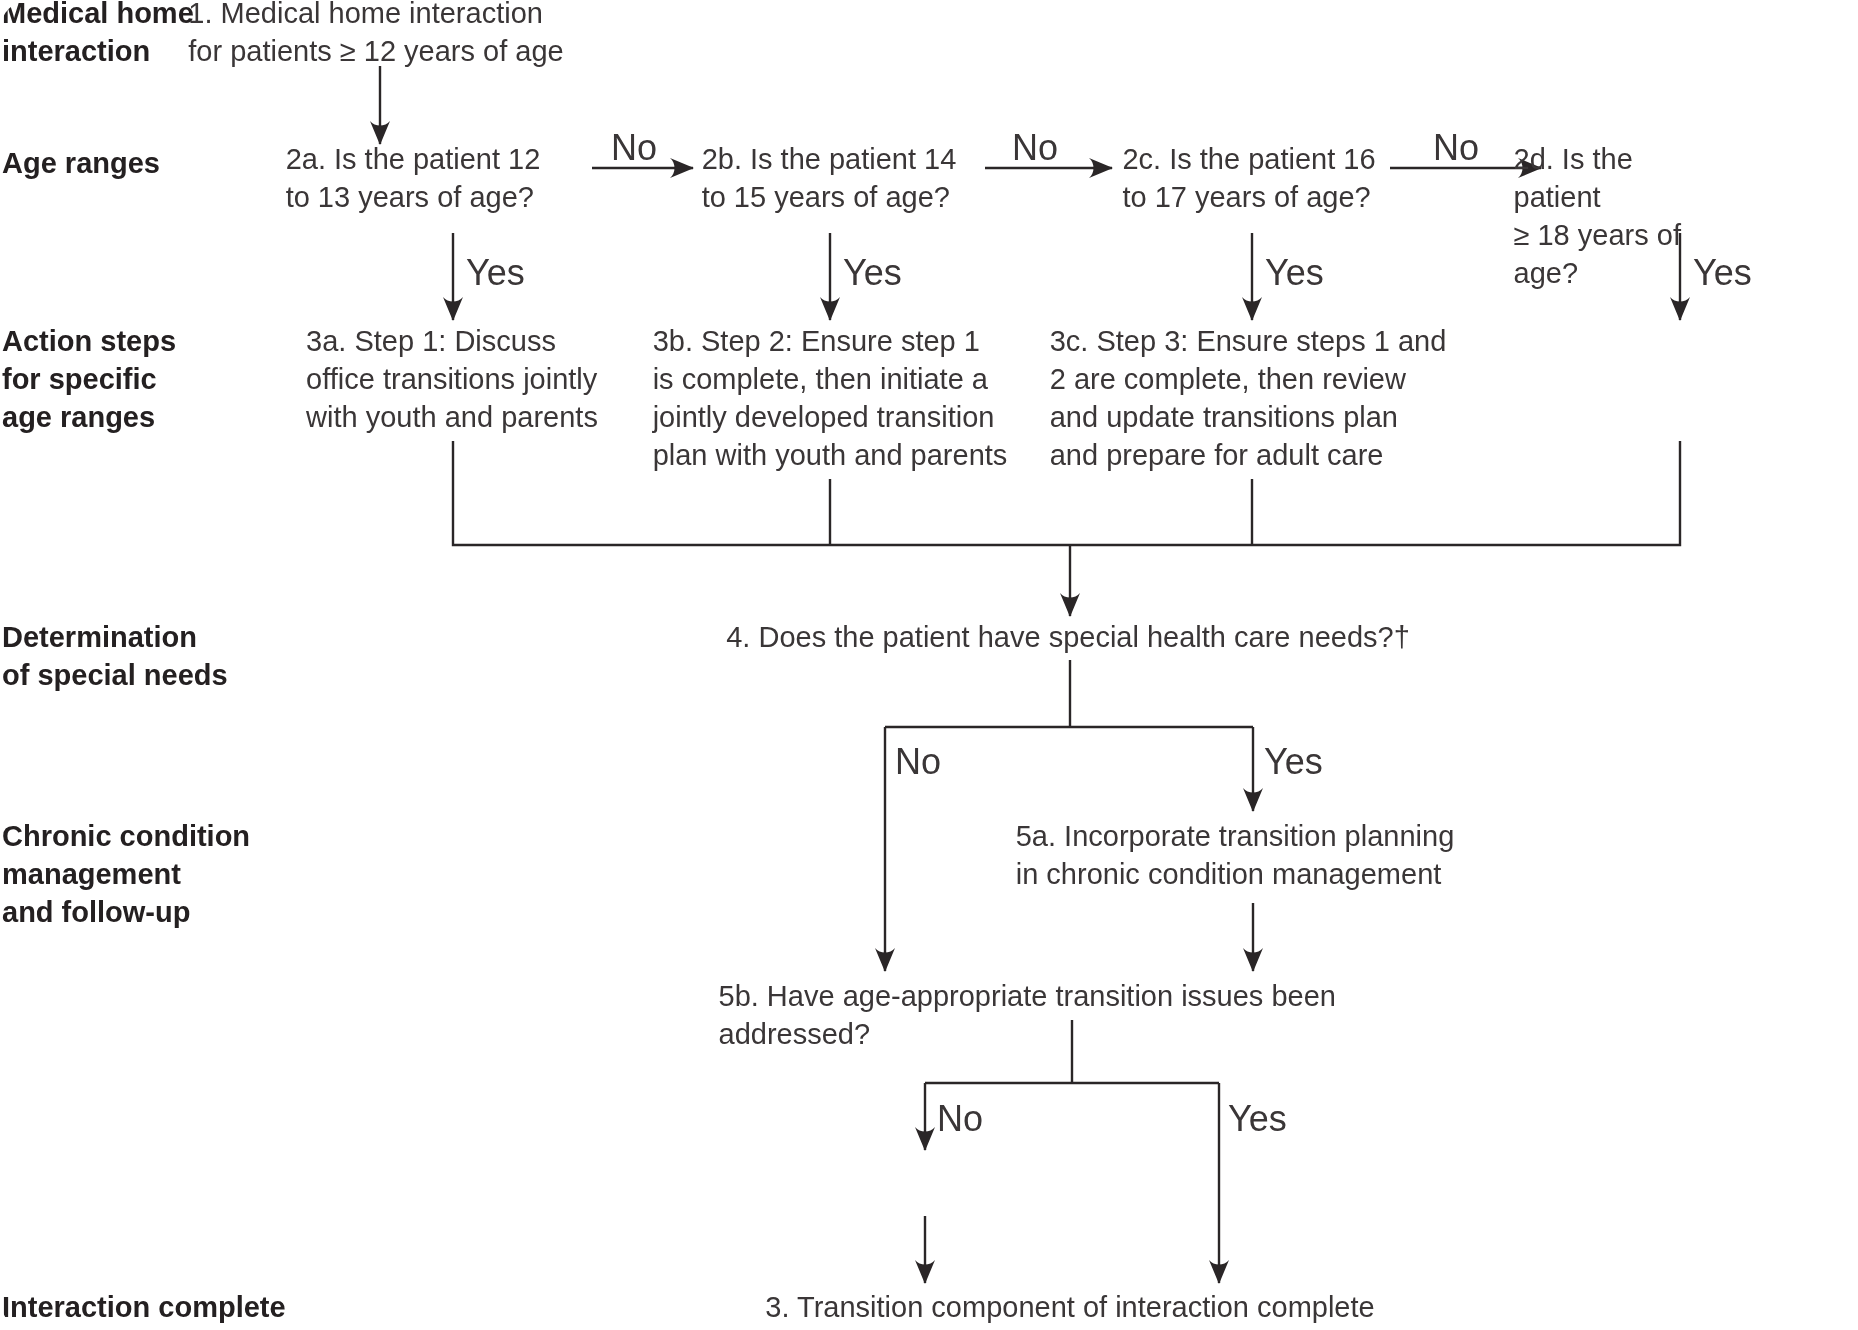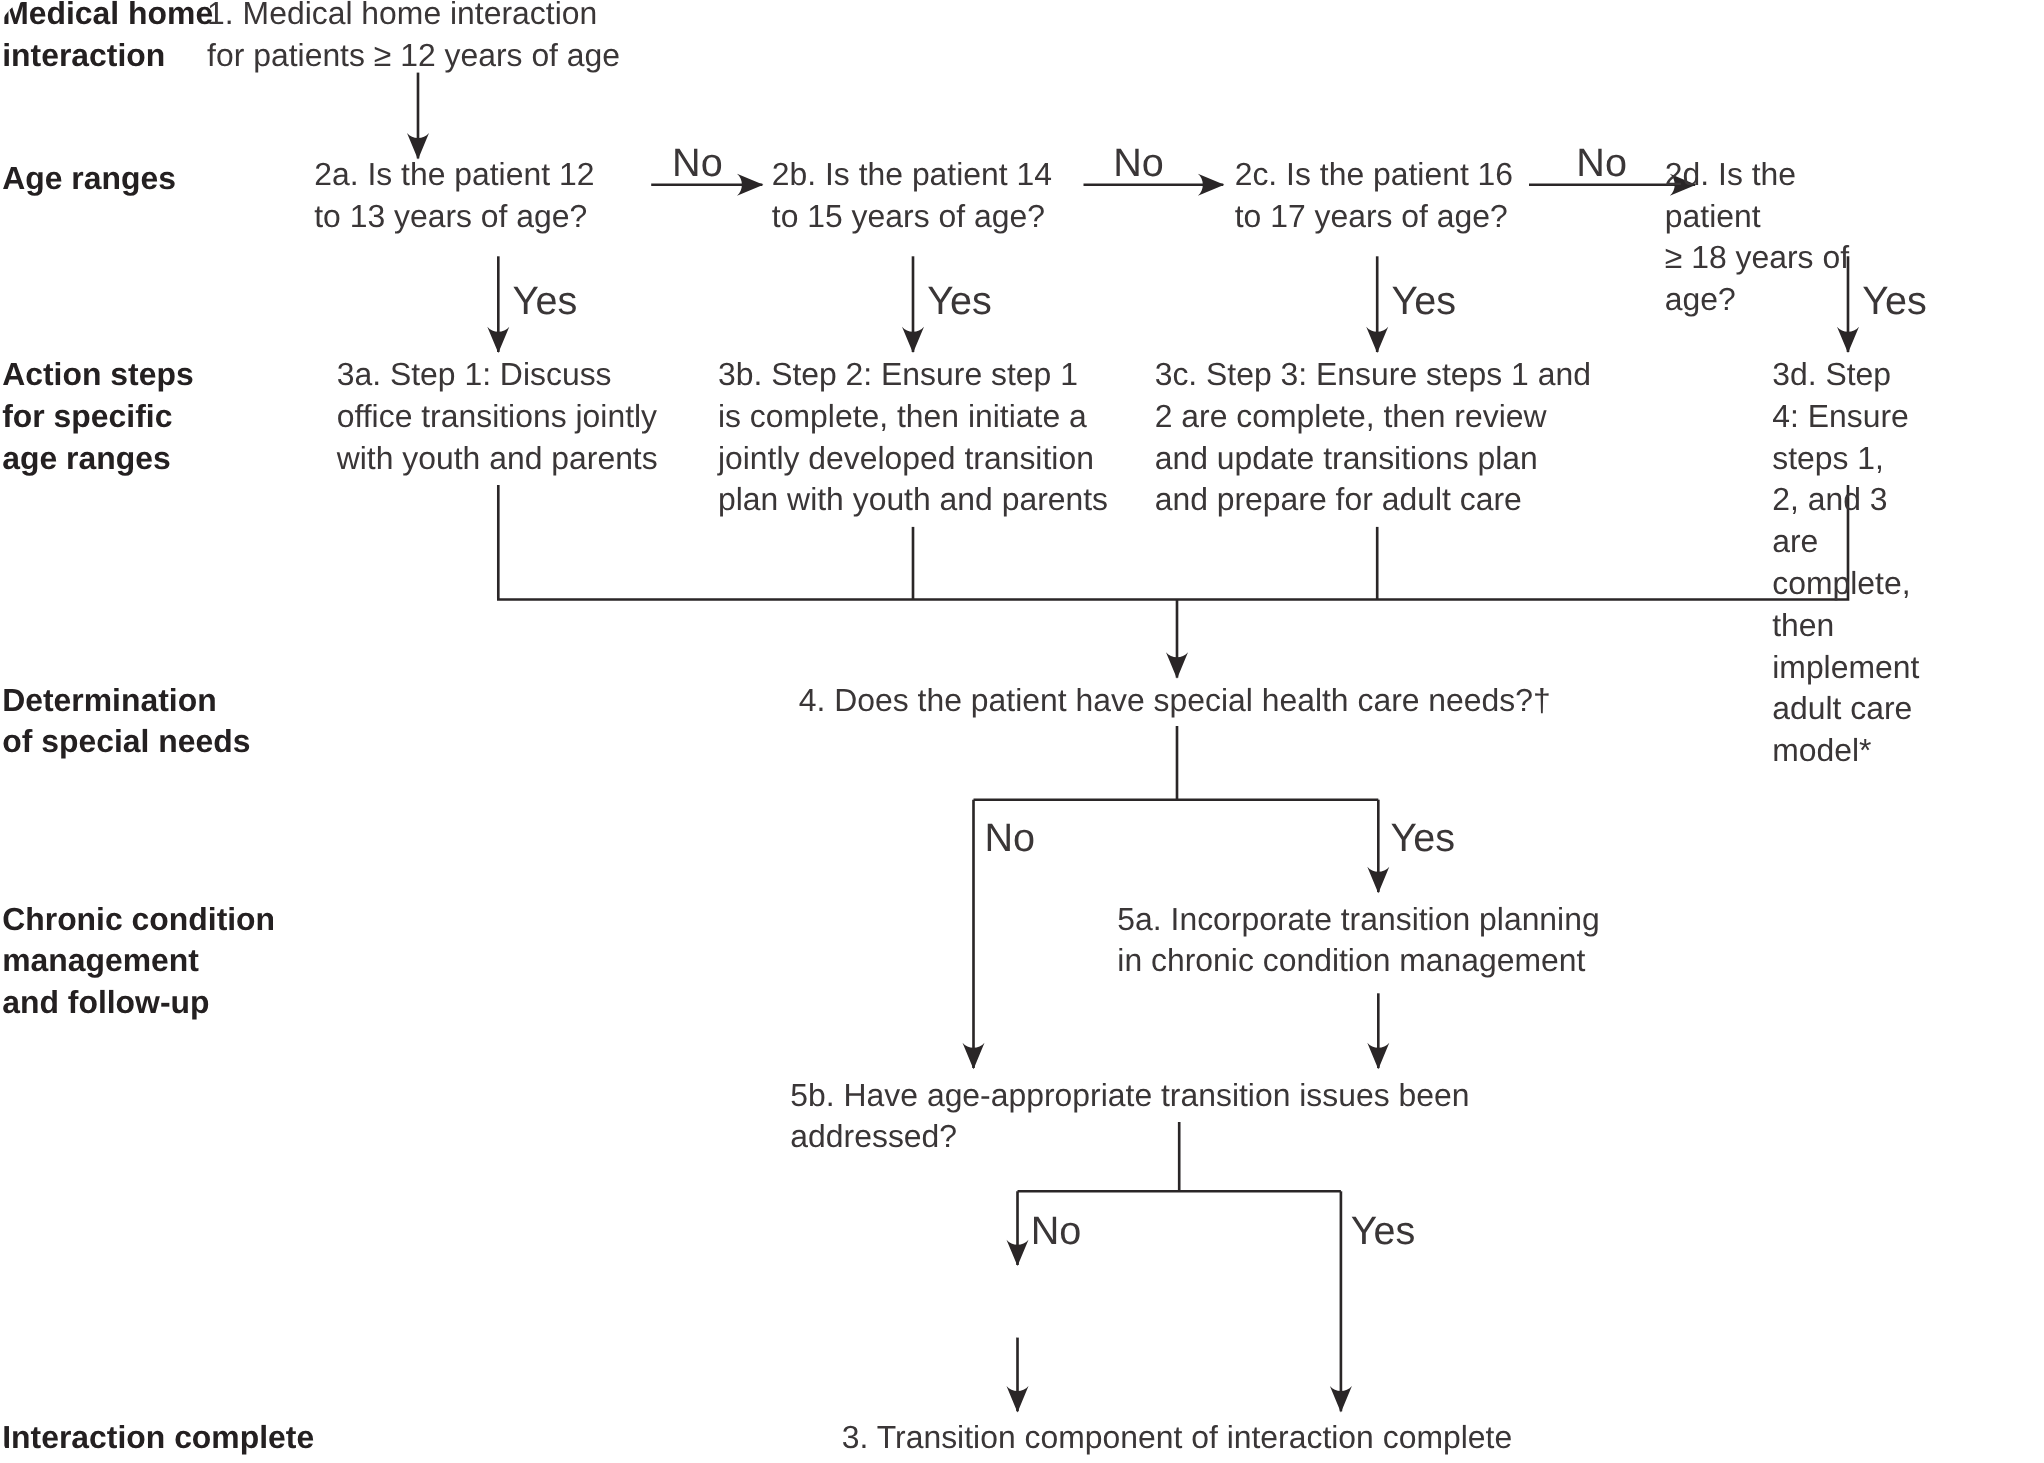--- a/index.html
+++ b/index.html
@@ -107,23 +107,20 @@
 office transitions jointly
 with youth and parents</div>
   <div class="node" style="left:830px;top:322px">3b. Step 2: Ensure step 1
 is complete, then initiate a
 jointly developed transition
 plan with youth and parents</div>
   <div class="node" style="left:1248px;top:322px">3c. Step 3: Ensure steps 1 and
 2 are complete, then review
 and update transitions plan
 and prepare for adult care</div>
-  <div class="node" style="left:1678px;top:322px">3d. Step 4: Ensure steps 1,
-2, and 3 are complete, then
-implement adult care model*</div>
   <div class="node" style="left:1068px;top:618px">4. Does the patient have special health care needs?†</div>
   <div class="node" style="left:1235px;top:817px">5a. Incorporate transition planning
 in chronic condition management</div>
   <div class="node" style="left:1073px;top:977px">5b. Have age-appropriate transition issues been addressed?</div>
   <div class="node" style="left:1070px;top:1288px">3. Transition component of interaction complete</div>
 
   <div class="elabel centered" style="left:634px;top:131px">No</div>
   <div class="elabel centered" style="left:1035px;top:131px">No</div>
   <div class="elabel centered" style="left:1456px;top:131px">No</div>
   <div class="elabel" style="left:466px;top:256px">Yes</div>

